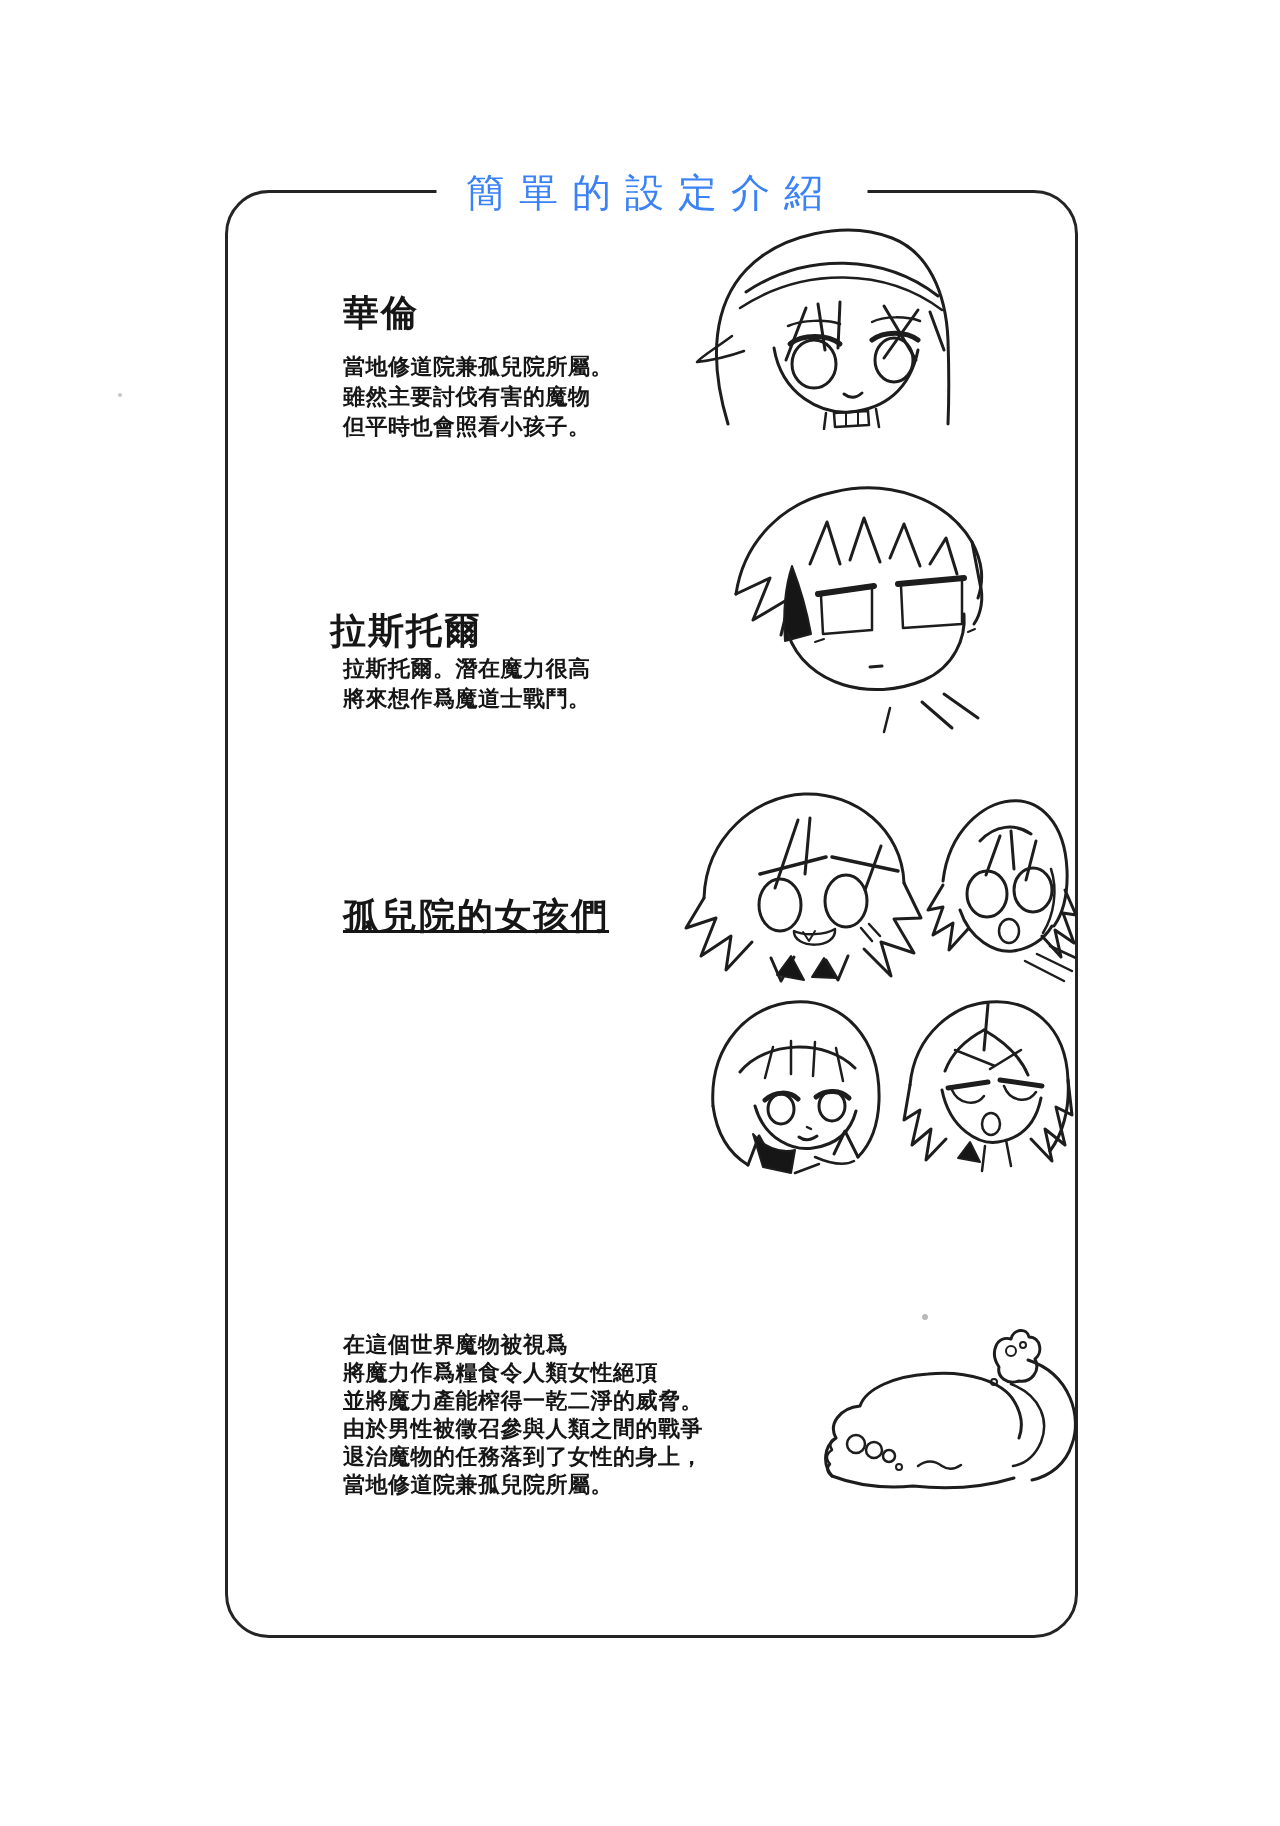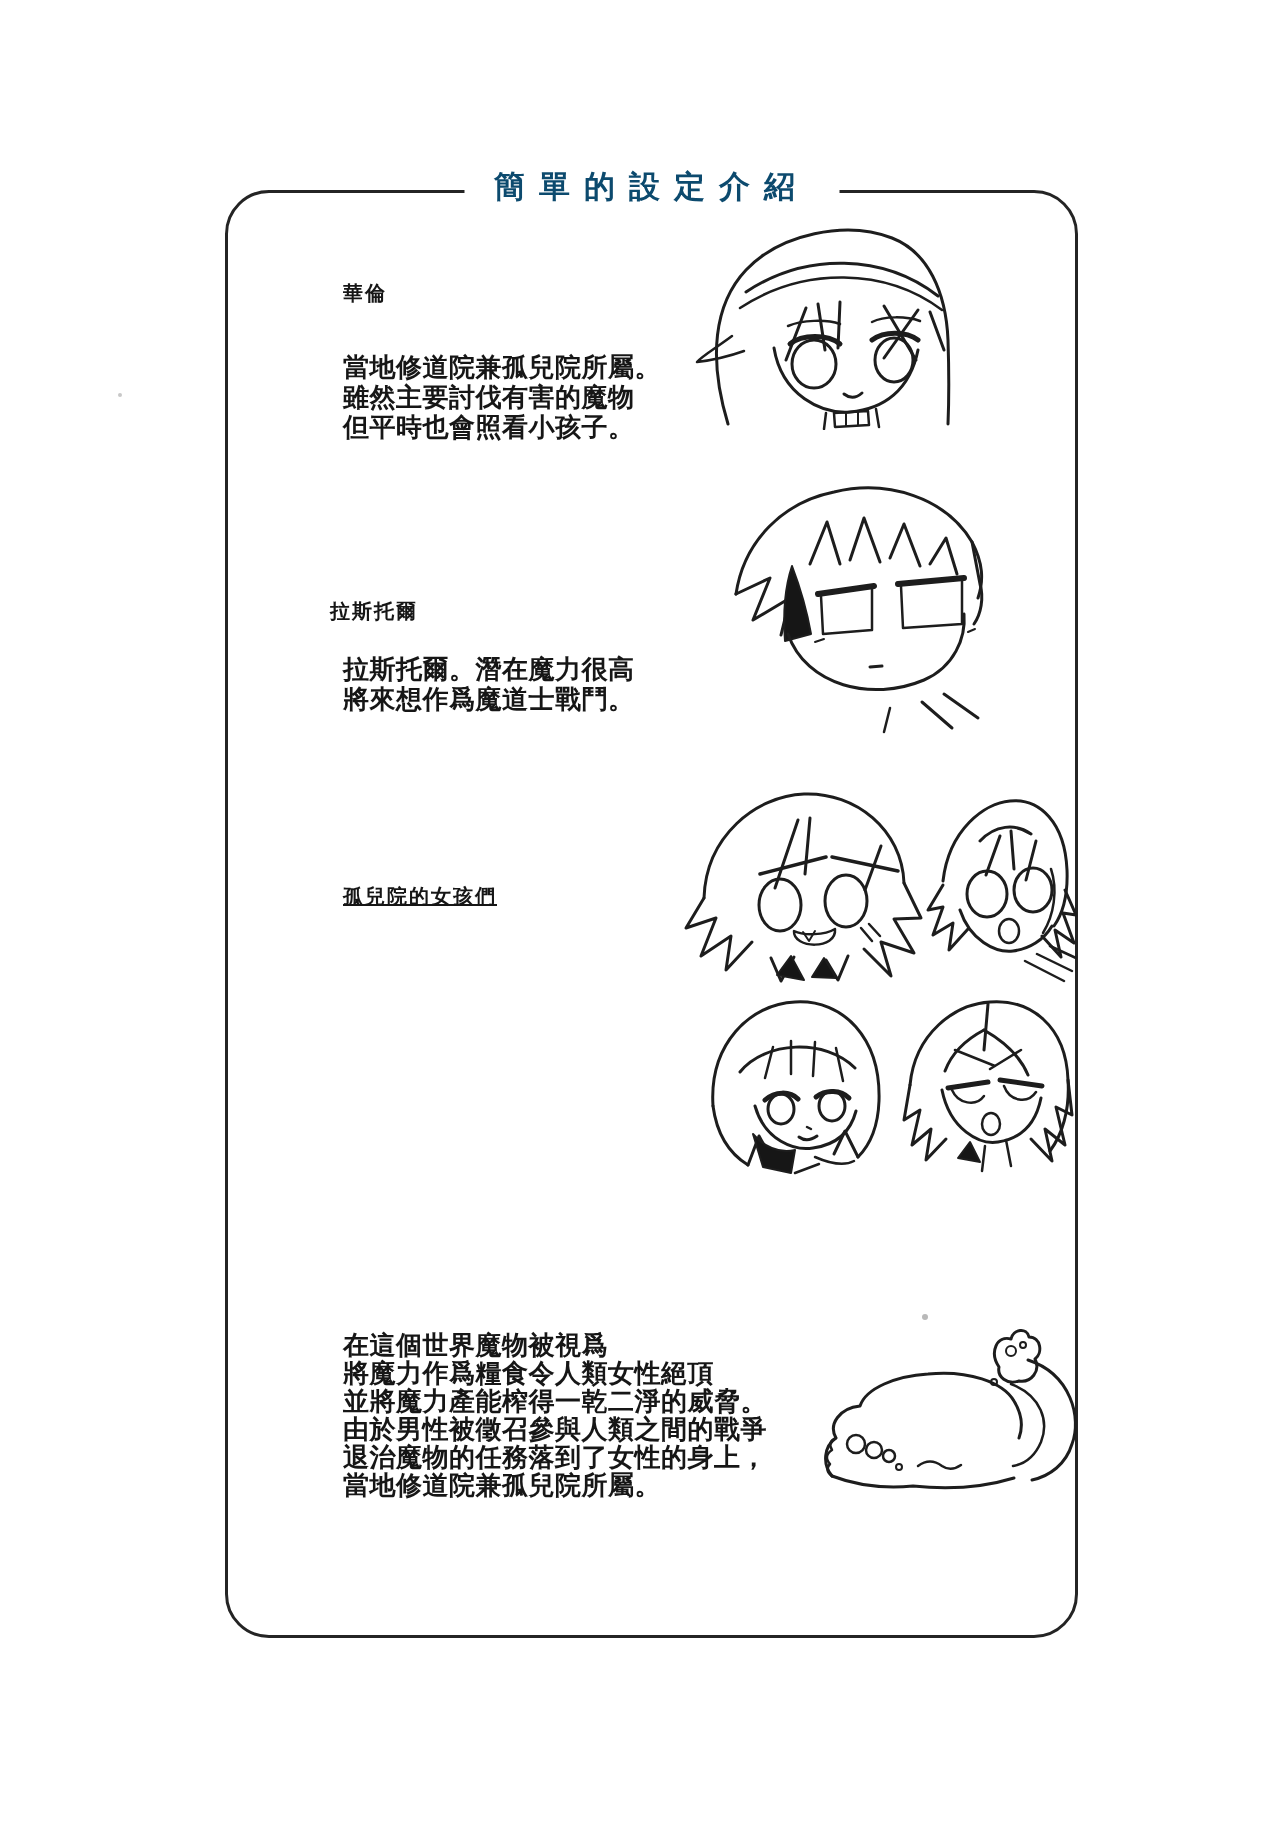--- a/index.html
+++ b/index.html
@@ -18,36 +18,37 @@
     border:3px solid #242424;
     border-radius:44px;
     box-sizing:border-box;
   }
   .page-title{
     position:absolute;
     top:-27px;left:50%;
     transform:translateX(-50%);
     background:#ffffff;
     padding:0 30px;
-    font-size:31px;
-    font-weight:700;
+    font-size:39px;
+    font-weight:400;
     letter-spacing:14px;
     white-space:nowrap;
-    color:#0c4a6e;
+    color:#3b82f6;
   }
   .sec-heading{
     position:absolute;
-    font-size:20px;
+    font-size:36px;
     font-weight:700;
     letter-spacing:2px;
     white-space:nowrap;
+    margin-top:9px;
   }
   .sec-body{
     position:absolute;
-    font-size:26px;
+    font-size:22px;
     font-weight:700;
     letter-spacing:0.5px;
   }
   .sec-body div{white-space:nowrap;}
   .lh30 div{line-height:30px;}
   .lh28 div{line-height:28px;}
   .illu{position:absolute;}
   .illu svg{display:block;width:100%;height:100%;}
   .sketch{stroke:#1d1d1d;fill:none;stroke-linecap:round;stroke-linejoin:round;}
   .speck{

